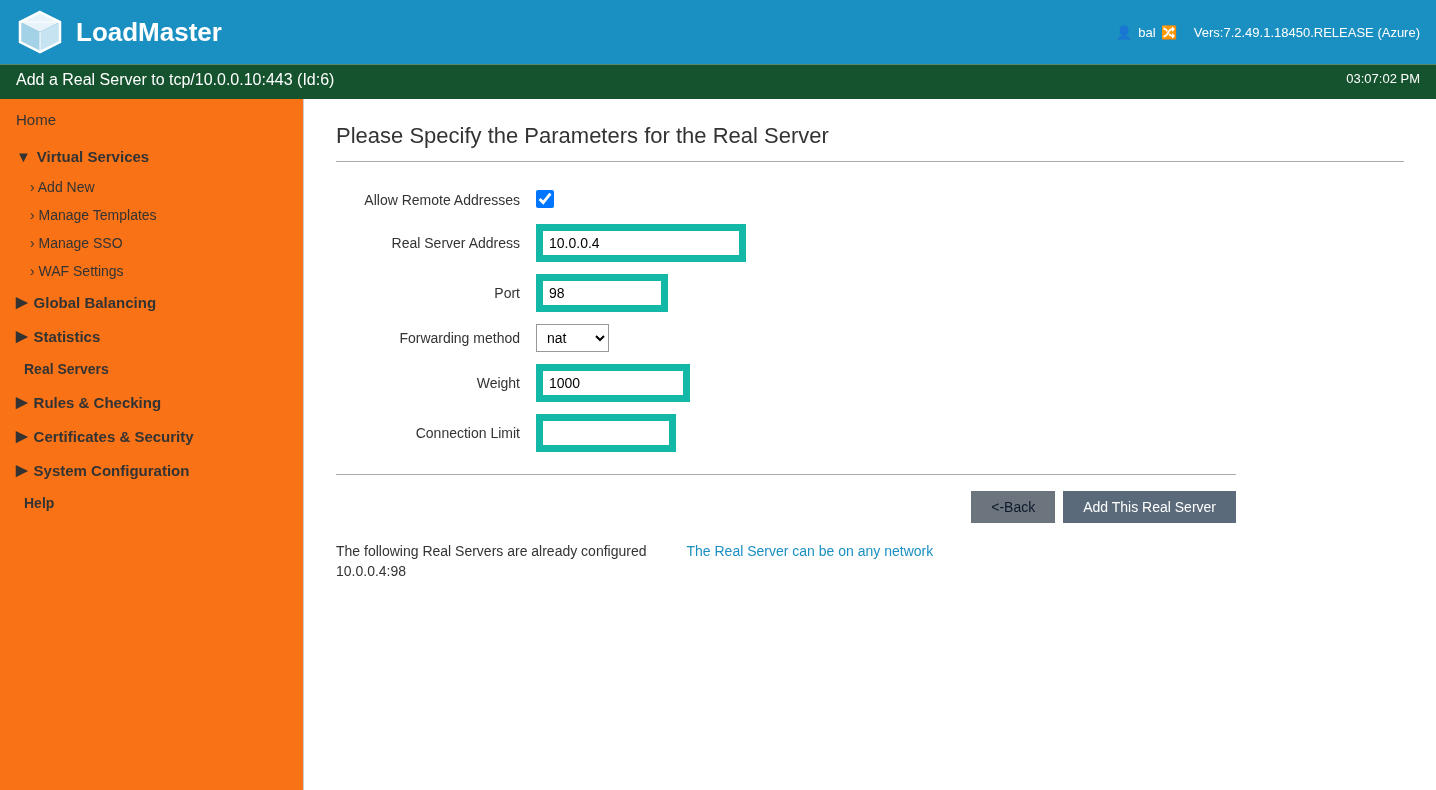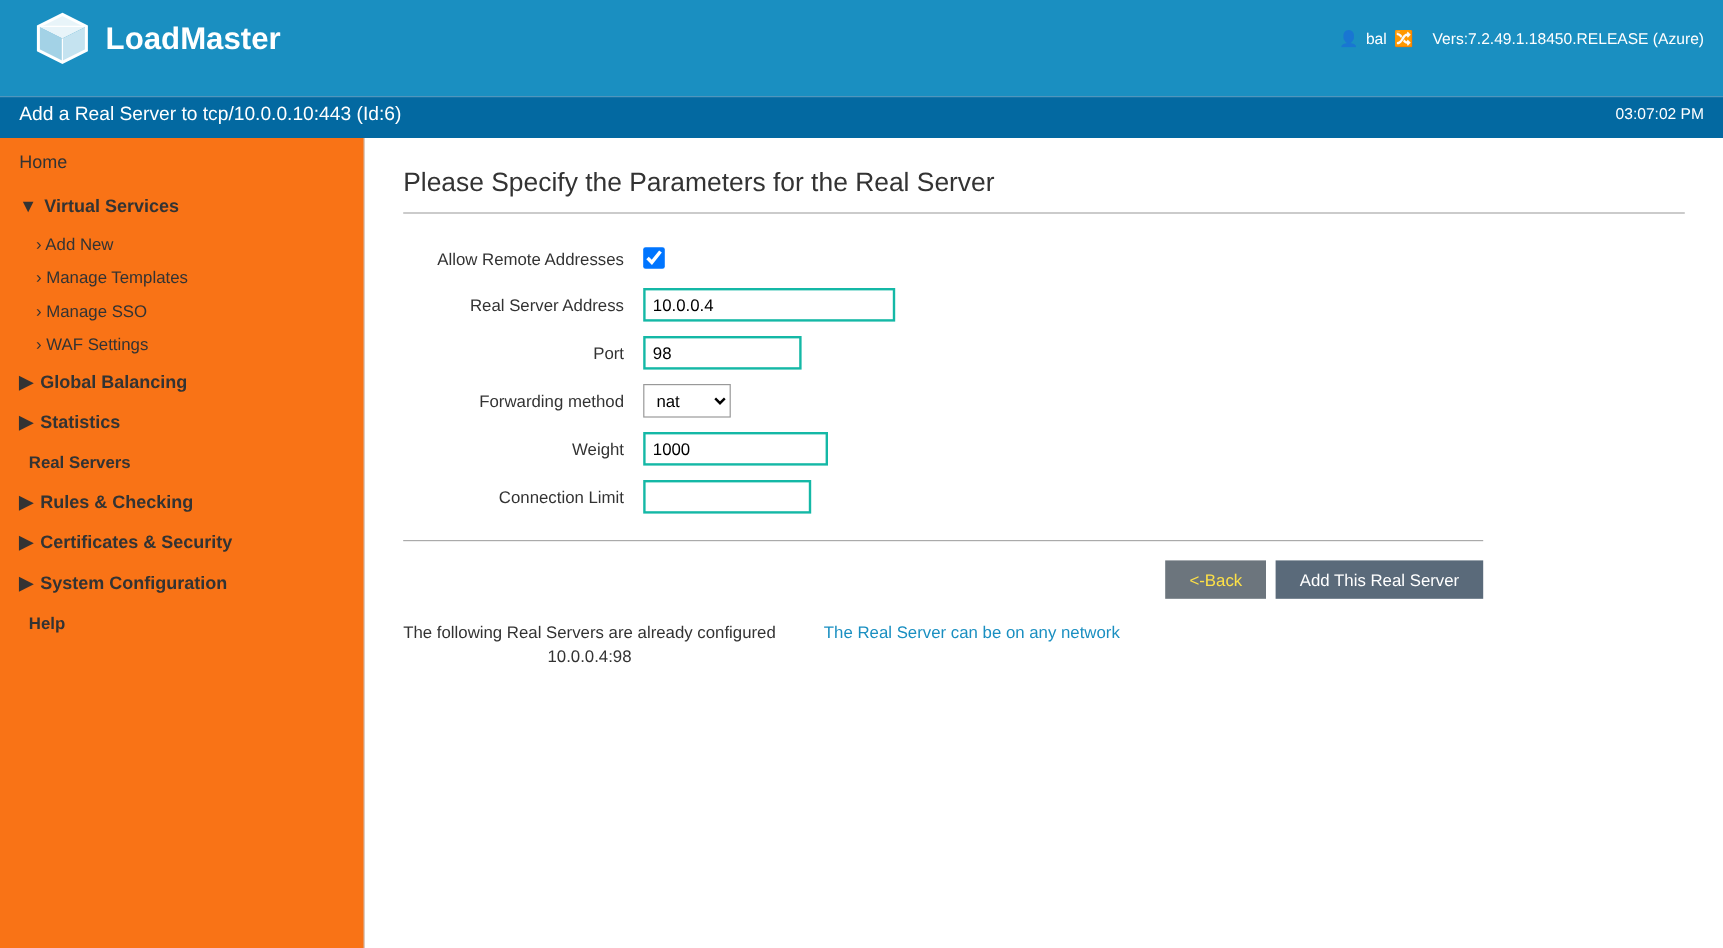--- a/index.html
+++ b/index.html
@@ -1,26 +1,26 @@
 <!DOCTYPE html>
 <html><head>
   <meta charset="utf-8">
   <style>
     * { box-sizing: border-box; margin: 0; padding: 0; }
     body { font-family: Arial, sans-serif; font-size: 14px; background: #f0f0f0; display: flex; flex-direction: column; height: 790px; width: 1436px; overflow: hidden; }
 
     
     .header { background: #1a8fc1; color: white; padding: 0; display: flex; flex-direction: column; flex-shrink: 0; }
-    .header-top { display: flex; justify-content: space-between; padding: 8px 16px; margin-left: 12px; }
+    .header-top { display: flex; justify-content: space-between; padding: 8px 16px; }
     .header-brand { display: flex; align-items: center; gap: 12px; }
     .header-brand .logo { width: 48px; height: 48px; }
     .header-brand .app-title { font-size: 26px; font-weight: bold; color: white; }
     .header-right { display: flex; align-items: center; gap: 16px; font-size: 13px; }
     .header-user { display: flex; align-items: center; gap: 6px; }
-    .header-sub { background: #0369a1; padding: 6px 16px 10px 16px; font-size: 16px; color: white; border-top: 1px solid rgba(255,255,255,0.3); margin-top: 16px; }
+    .header-sub { background: #14532d; padding: 6px 16px 10px 16px; font-size: 16px; color: white; border-top: 1px solid rgba(255,255,255,0.3); }
     .header-sub-right { float: right; font-size: 13px; text-align: center; }
 
     
     .layout { display: flex; flex: 1; overflow: hidden; }
 
     
     .sidebar { width: 304px; background: #f97316; flex-shrink: 0; overflow-y: auto; border-right: 1px solid #ccc; }
     .sidebar-item { padding: 8px 16px; cursor: pointer; color: #333; font-size: 14px; }
     .sidebar-item.home { font-size: 15px; font-weight: normal; padding: 12px 16px; }
     .sidebar-section { font-weight: bold; font-size: 15px; padding: 8px 16px; cursor: pointer; color: #333; display: flex; align-items: center; gap: 6px; }
@@ -31,32 +31,32 @@
     
     .main { flex: 1; background: white; overflow-y: auto; padding: 24px 32px; }
     .page-heading { font-size: 22px; color: #333; margin-bottom: 12px; font-weight: normal; }
     .divider { border: none; border-top: 1px solid #aaa; margin: 8px 0 20px 0; }
 
     
     .form-table { width: 100%; max-width: 900px; border-collapse: collapse; }
     .form-row { }
     .form-label { text-align: right; padding: 10px 16px 10px 0; color: #333; font-size: 14px; white-space: nowrap; width: 200px; vertical-align: middle; }
     .form-field { padding: 6px 0; vertical-align: middle; }
-    .form-input { border: 2px solid #14b8a6; padding: 4px 6px; font-size: 14px; width: 210px; }
+    .form-input { border: 7px solid #14b8a6; padding: 4px 6px; font-size: 14px; width: 210px; }
     .form-select { border: 1px solid #999; padding: 4px 6px; font-size: 14px; background: white; }
     .form-checkbox { width: 18px; height: 18px; cursor: pointer; }
 
     
     .buttons-row { display: flex; justify-content: flex-end; gap: 8px; margin-top: 16px; max-width: 900px; }
-    .btn-back { background: #6c757d; color: #fde047; border: none; padding: 8px 20px; font-size: 14px; cursor: pointer; }
+    .btn-back { background: #6c757d; color: #0f172a; border: none; padding: 8px 20px; font-size: 14px; cursor: pointer; }
     .btn-add { background: #5a6a7a; color: white; border: none; padding: 8px 20px; font-size: 14px; cursor: pointer; }
 
     
     .info-section { margin-top: 20px; display: flex; gap: 40px; max-width: 900px; }
-    .info-col { font-size: 14px; color: #333; text-align: center; }
+    .info-col { font-size: 14px; color: #333; }
     .info-col .info-title { color: #333; margin-bottom: 4px; }
     .info-col .info-value { color: #333; }
     .info-col-right { color: #1a8fc1; }
 
     .divider2 { border: none; border-top: 1px solid #aaa; margin: 16px 0; max-width: 900px; }
   </style>
 </head>
 <body>
 
 <div class="header">

